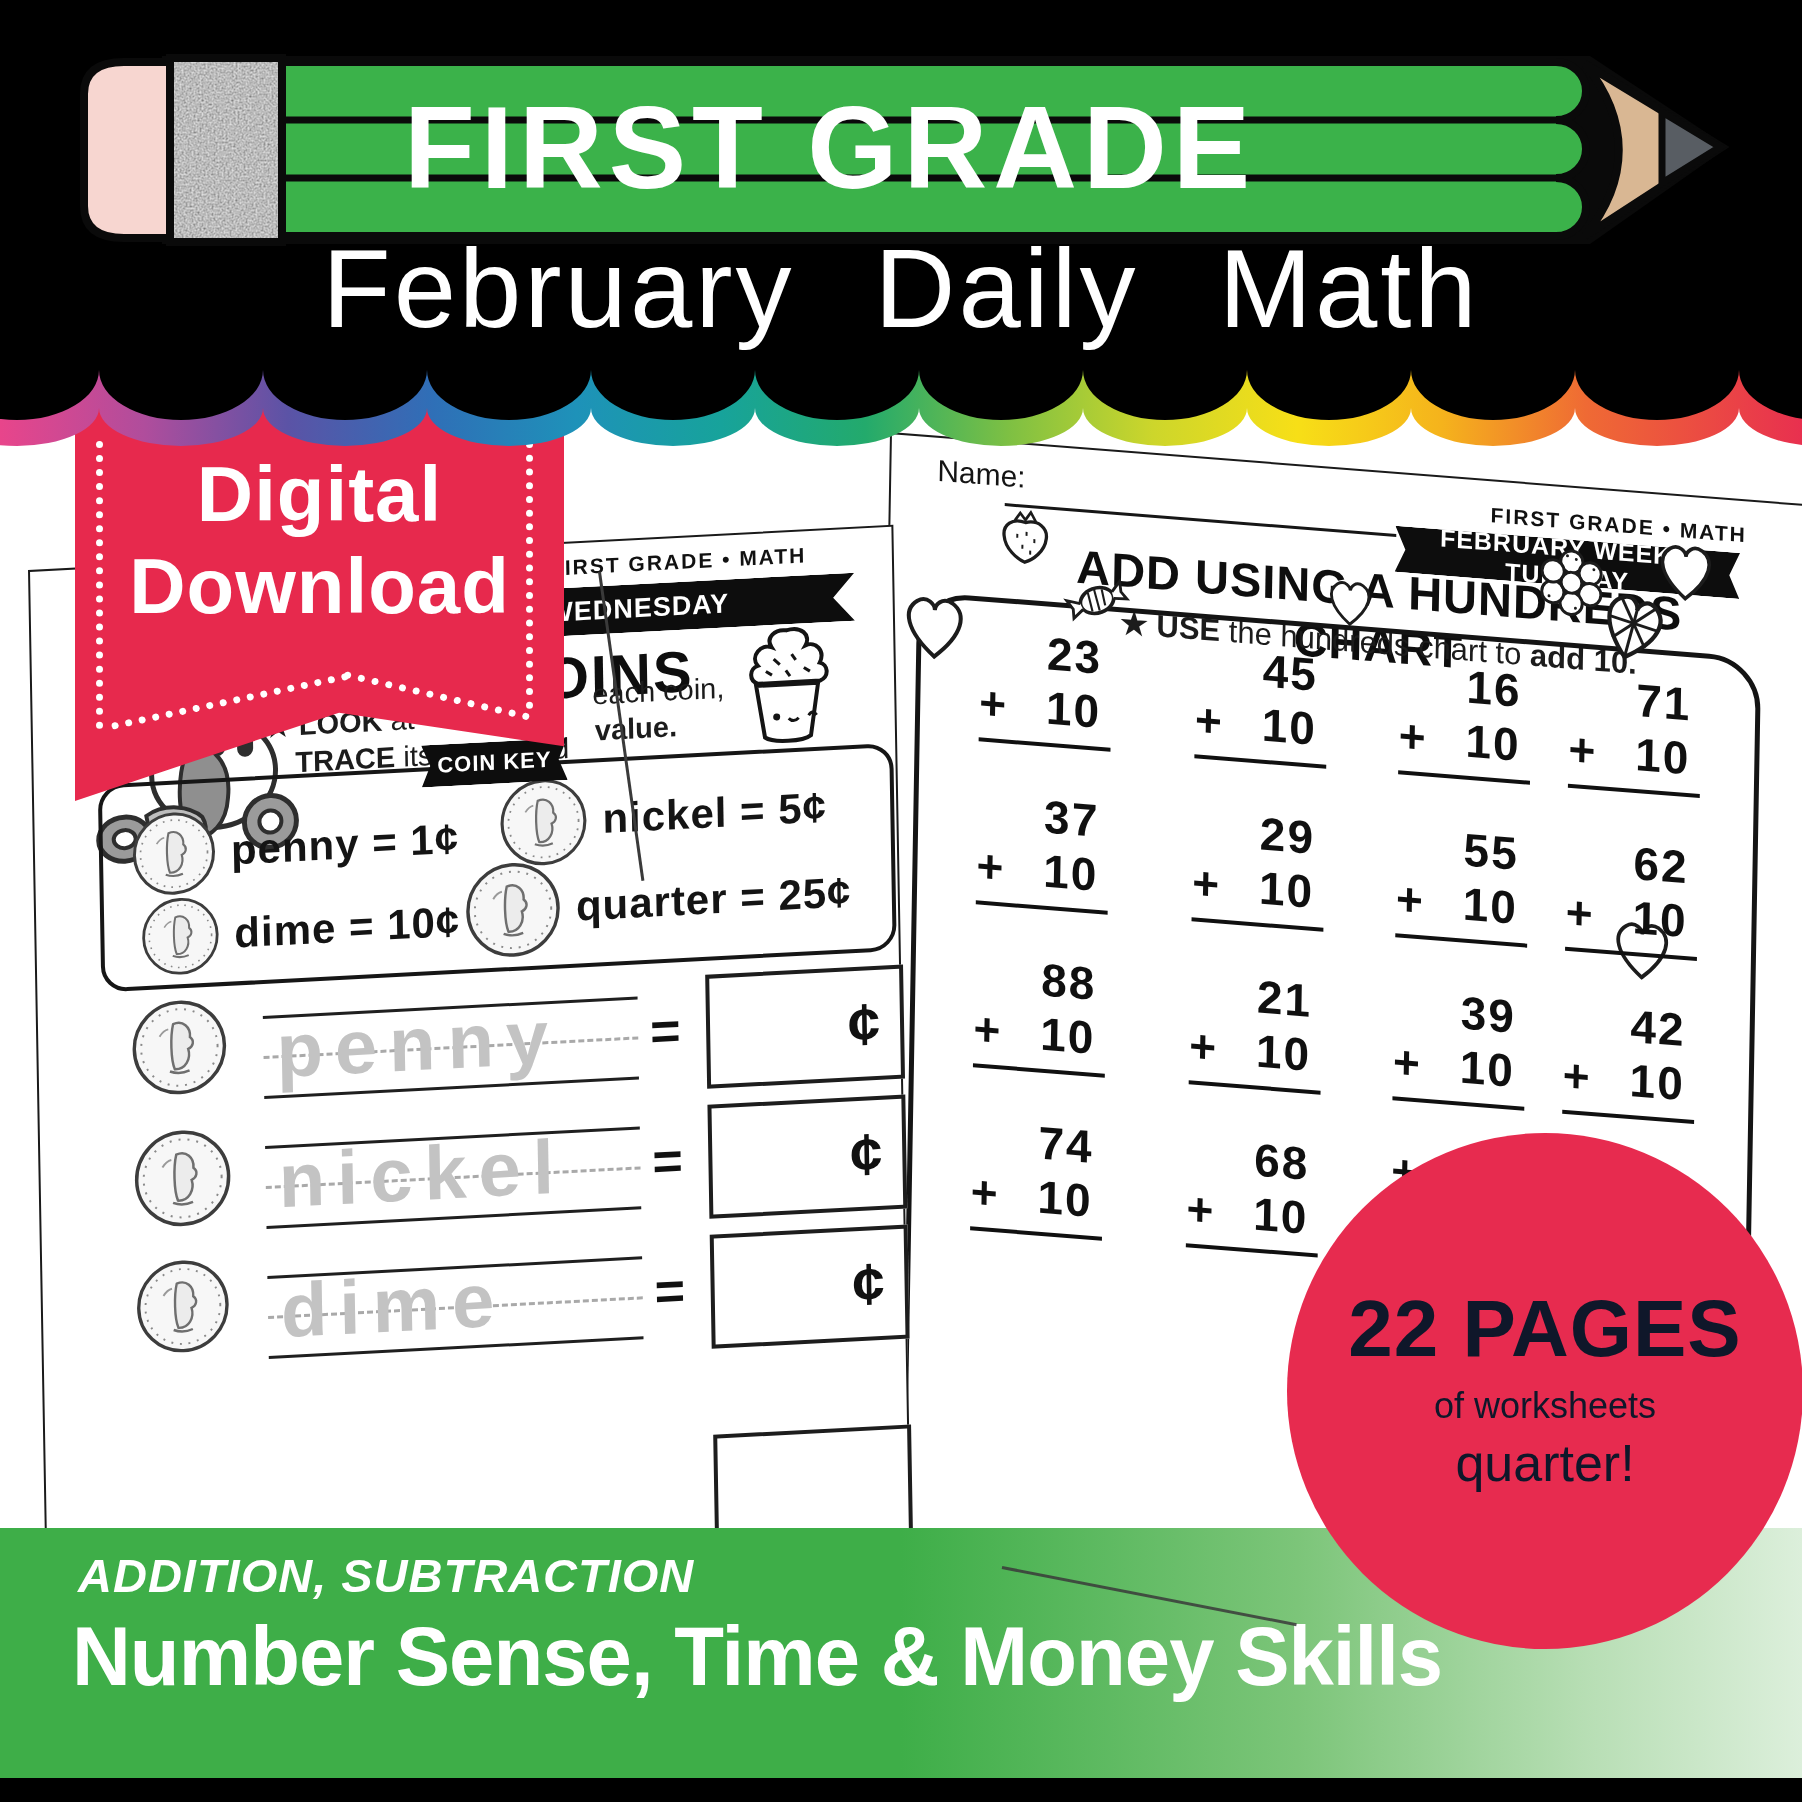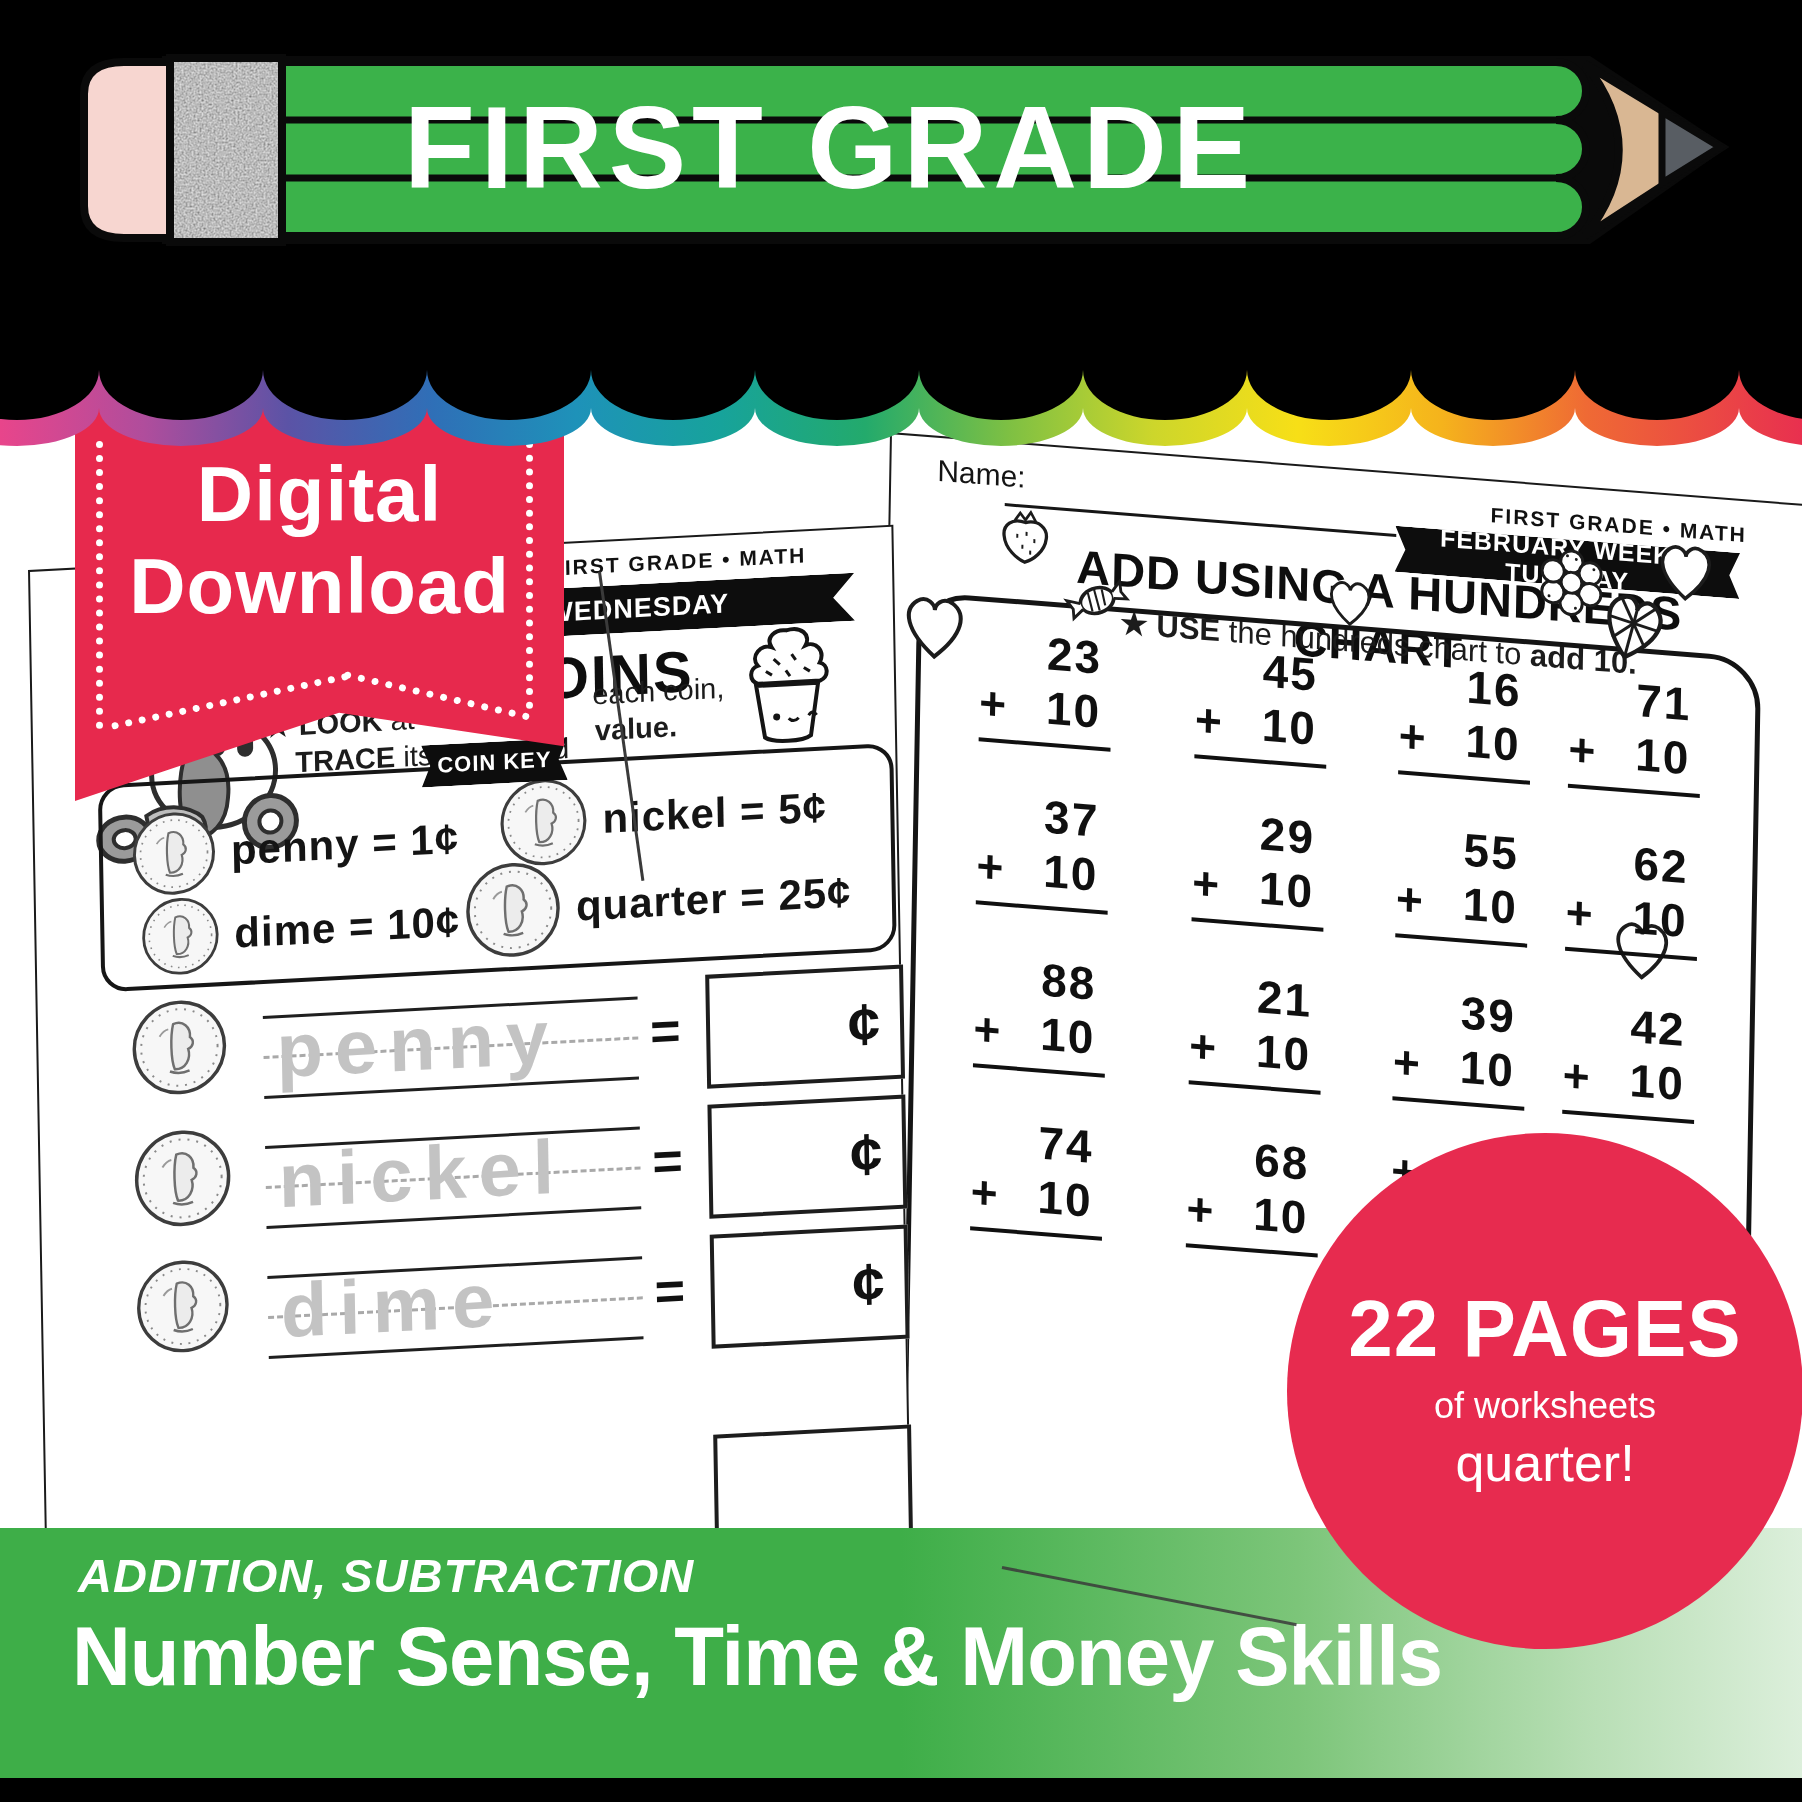--- a/index.html
+++ b/index.html
@@ -56,21 +56,21 @@
   .doodle{position:absolute;}
 
   
   .ribbon{position:absolute;left:75px;top:383px;width:489px;height:420px;background:#e7294d;z-index:5;
           clip-path:polygon(0 0,100% 0,100% 86.5%,54% 78.5%,0 99.5%);}
   .ribbon-text{position:absolute;width:100%;text-align:center;color:#fff;font-weight:bold;font-size:78px;letter-spacing:1px;}
   .dotline{position:absolute;border-top:7px dotted #ffffff;transform-origin:0 0;}
 
   
   .badge{position:absolute;left:1287px;top:1133px;width:516px;height:516px;border-radius:50%;
-         background:#e72b4f;z-index:9;color:#ffffff;text-align:center;}
+         background:#e72b4f;z-index:9;color:#0f172a;text-align:center;}
   .badge .l1{margin-top:150px;font-size:80px;font-weight:bold;letter-spacing:1px;}
   .badge .l2{margin-top:10px;font-size:36px;}
   .badge .l3{margin-top:6px;font-size:52px;}
 
   
   .footer{position:absolute;left:0;top:1528px;width:1802px;height:252px;z-index:7;
           background:linear-gradient(90deg,#3eae48 0%,#3eae48 50%,#7cc579 72%,#b7deb4 88%,#dcefdb 100%);text-align:center;}
   .footer .f1{position:absolute;left:78px;top:20px;color:#fff;font-size:47px;font-style:italic;font-weight:bold;letter-spacing:1px;}
   .footer .f2{position:absolute;left:72px;top:80px;color:#fff;font-size:84px;font-weight:bold;letter-spacing:-1px;
               transform:scaleX(.97);transform-origin:0 0;white-space:nowrap;}
@@ -506,20 +506,21 @@
       <rect x="100" y="8" width="112" height="184" fill="none" stroke="#0a0a0a" stroke-width="8"></rect>
     </g>
     <path d="M1515,14 L1652,97 L1515,186 C1560,130 1560,70 1515,14 Z" fill="#d9b793" stroke="#0a0a0a" stroke-width="8"></path>
     <path d="M1592,62 L1650,97 L1592,133 Z" fill="#585d63" stroke="#0a0a0a" stroke-width="7"></path>
     <path d="M212,12 H1486 a30,29 0 0 1 0,58 a30,29 0 0 1 0,58 a30,29 0 0 1 0,58 H212 Z" fill="#3bb24a" stroke="#0a0a0a" stroke-width="8"></path>
     <line x1="216" y1="70" x2="1488" y2="70" stroke="#0a0a0a" stroke-width="7"></line>
     <line x1="216" y1="128" x2="1488" y2="128" stroke="#0a0a0a" stroke-width="7"></line>
     <text x="760" y="138" text-anchor="middle" font-family="Liberation Sans, sans-serif" font-size="116" font-weight="bold" fill="#ffffff" letter-spacing="6">FIRST GRADE</text>
   </svg>
 
+  <div class="subtitle">February Daily Math</div>
 
   <div class="footer">
     <div class="f1">ADDITION, SUBTRACTION</div>
     <div class="f2">Number Sense, Time &amp; Money Skills</div>
   </div>
   <div class="bottom-strip"></div>
 
   <div class="badge">
     <div class="l1">22 PAGES</div>
     <div class="l2">of worksheets</div>

